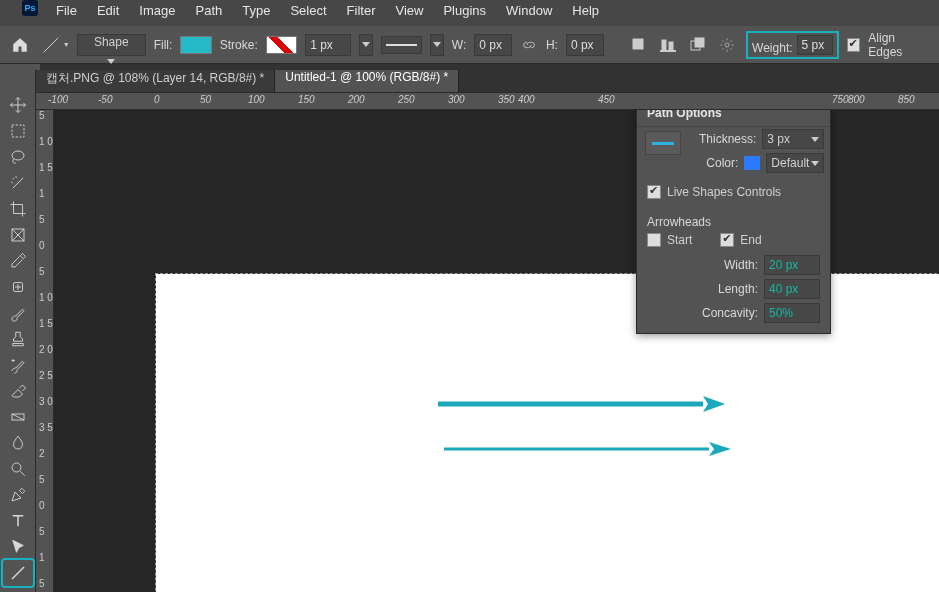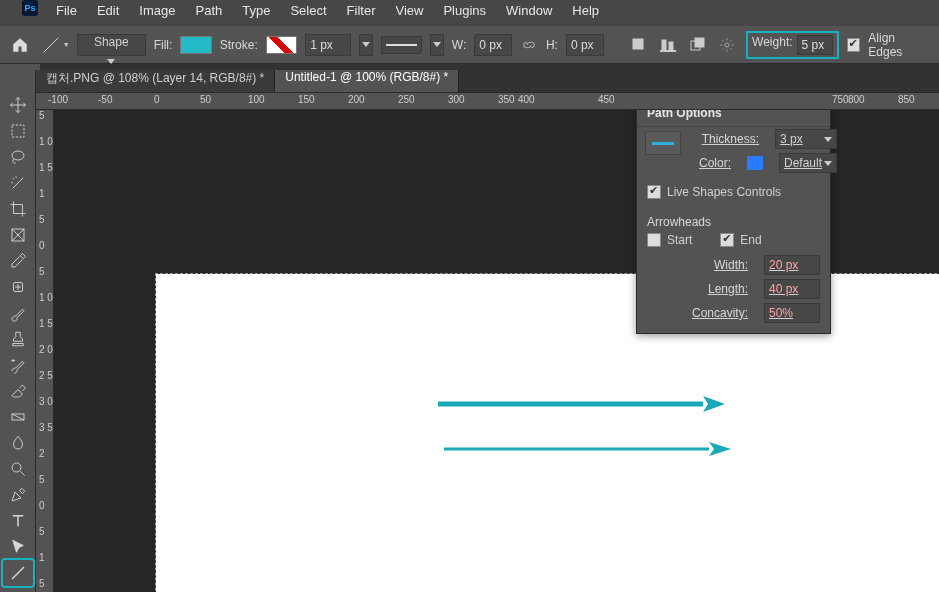--- a/index.html
+++ b/index.html
@@ -20,49 +20,49 @@
   .fill-sw { background:#24b9c7; }
   .stroke-sw { background: linear-gradient(45deg, #fff 40%, #d00 40%, #d00 60%, #fff 60%); }
   .input-sm { width:46px; height:22px; background:#474747; border:1px solid #3a3a3a; color:#ddd; padding:0 4px; font-size:12px; }
   .input-mm { width:38px; height:22px; background:#474747; border:1px solid #3a3a3a; color:#ddd; padding:0 4px; font-size:12px; }
   .stroke-style { width:42px; height:18px; border:1px solid #3a3a3a; background:#474747; display:flex; align-items:center;}
   .stroke-style::after { content:""; flex:1; height:2px; background:#ddd; margin:0 4px; }
   .link-ico { width:18px; height:18px; display:flex; align-items:center; justify-content:center; }
   .link-ico svg { width:16px; height:16px; stroke:#bbb; fill:none; stroke-width:1.5; }
   .rect-ico, .align-ico, .stack-ico, .gear-ico { width:22px; height:22px; display:flex; align-items:center; justify-content:center; }
   .rect-ico svg, .align-ico svg, .stack-ico svg, .gear-ico svg { width:16px; height:16px; stroke:#ccc; fill:#ccc; }
-  .weight-box { display:flex; align-items:flex-start; gap:4px; border:2px solid #17b1c0; padding:2px 4px; height:28px; }
+  .weight-box { display:flex; align-items:flex-end; gap:4px; border:2px solid #17b1c0; padding:2px 4px; height:28px; }
   .weight-box input { width:36px; height:20px; background:#474747; border:1px solid #3a3a3a; color:#ddd; padding:0 4px; font-size:12px; }
   .chk { width:14px; height:14px; background:#ddd; border:1px solid #888; position:relative; display:inline-block; }
   .chk.checked::after { content:"✔"; position:absolute; top:-2px; left:1px; font-size:11px; color:#333; }
   .content { position:absolute; top:64px; left:0; right:0; bottom:0; background:#323232; }
   .tab-hint { position:absolute; top:0; left:0; height:6px; width:40px; background:#535353;}
   .doctabs { position:absolute; top:6px; left:36px; right:0; height:22px; background:#323232; display:flex; align-items:flex-end; }
   .doctab { height:22px; padding:0 10px; display:flex; align-items:center; gap:6px; font-size:12px; border-right:1px solid #222;flex-direction:column; }
   .doctab .close { font-size:13px; color:#aaa; }
   .doctab.inactive { background:#3a3a3a; color:#cfcfcf; }
   .doctab.active { background:#535353; color:#fff; }
   .tools { position:absolute; top:6px; left:0; width:36px; bottom:0; background:#535353; border-right:1px solid #2a2a2a; display:flex; flex-direction:column; align-items:center; padding-top:22px; }
   .tool { width:30px; height:26px; display:flex; align-items:center; justify-content:center; margin-bottom:0; position:relative; }
   .tool svg { width:18px; height:18px; stroke:#d8d8d8; fill:none; stroke-width:1.2; }
   .tool.sel-tool { box-shadow: 0 0 0 2px #17b1c0; border-radius:2px; }
   .ruler-h { position:absolute; top:28px; left:36px; right:0; height:18px; background:#535353; border-top:1px solid #2a2a2a; border-bottom:1px solid #2a2a2a; overflow:hidden; }
-  .ruler-h span { position:absolute; top:1px; font-size:10px; color:#ccc; }
+  .ruler-h span { position:absolute; top:1px; font-size:10px; color:#ccc;font-style:italic; }
   .ruler-v { position:absolute; top:46px; left:36px; bottom:0; width:18px; background:#535353; border-right:1px solid #2a2a2a; overflow:hidden; }
   .ruler-v span { position:absolute; left:3px; font-size:10px; color:#ccc; writing-mode: horizontal-tb; }
   .canvas-area { position:absolute; top:46px; left:54px; right:0; bottom:0; background:#262626; overflow:hidden; }
   .artboard { position:absolute; top:164px; left:102px; width:800px; height:600px; background:#fff; outline:1px dashed #999; }
   .arrow-svg { position:absolute; }
   .panel { position:absolute; top:-11px; left:582px; width:195px; background:#535353; border:1px solid #2a2a2a; box-shadow:0 2px 8px rgba(0,0,0,.4); font-size:12px; }
   .panel-title { padding:6px 10px; font-weight:bold; color:#e6e6e6; border-bottom:1px solid #444; }
-  .panel-row { display:flex; align-items:center; justify-content:flex-end; padding:2px 10px; gap:16px; min-height:22px;text-decoration:underline; }
+  .panel-row { display:flex; align-items:center; justify-content:flex-end; padding:2px 10px; gap:6px; min-height:22px; }
   .panel-row label { color:#d8d8d8; }
   .panel-row .selbox { width:62px; height:20px; background:#474747; border:1px solid #3a3a3a; display:flex; align-items:center; justify-content:space-between; padding:0 4px; }
   .panel-row .selbox .chevd2 { width:0;height:0;border-left:4px solid transparent;border-right:4px solid transparent;border-top:5px solid #ccc; }
-  .panel-row input.fld { width:56px; height:20px; background:#474747; border:1px solid #3a3a3a; color:#fca5a5; padding:0 4px; font-size:12px; }
+  .panel-row input.fld { width:56px; height:20px; background:#474747; border:1px solid #3a3a3a; color:#14b8a6; padding:0 4px; font-size:12px; }
   .panel-preview { margin:4px 8px 4px 8px; height:24px; background:#5a5a5a; border:1px solid #444; display:flex; align-items:center; }
   .panel-preview::after { content:""; flex:1; height:3px; background:#2fb0e2; margin:0 6px; }
   .panel-sec { padding:6px 10px 2px; color:#d8d8d8; }
   .chk-line { display:flex; align-items:center; gap:6px; padding:4px 10px; }
   .arrow-checks { display:flex; justify-content:flex-start; gap:28px; padding:2px 10px 6px; }
 </style>
 </head>
 <body>
 
 <div class="menubar">

